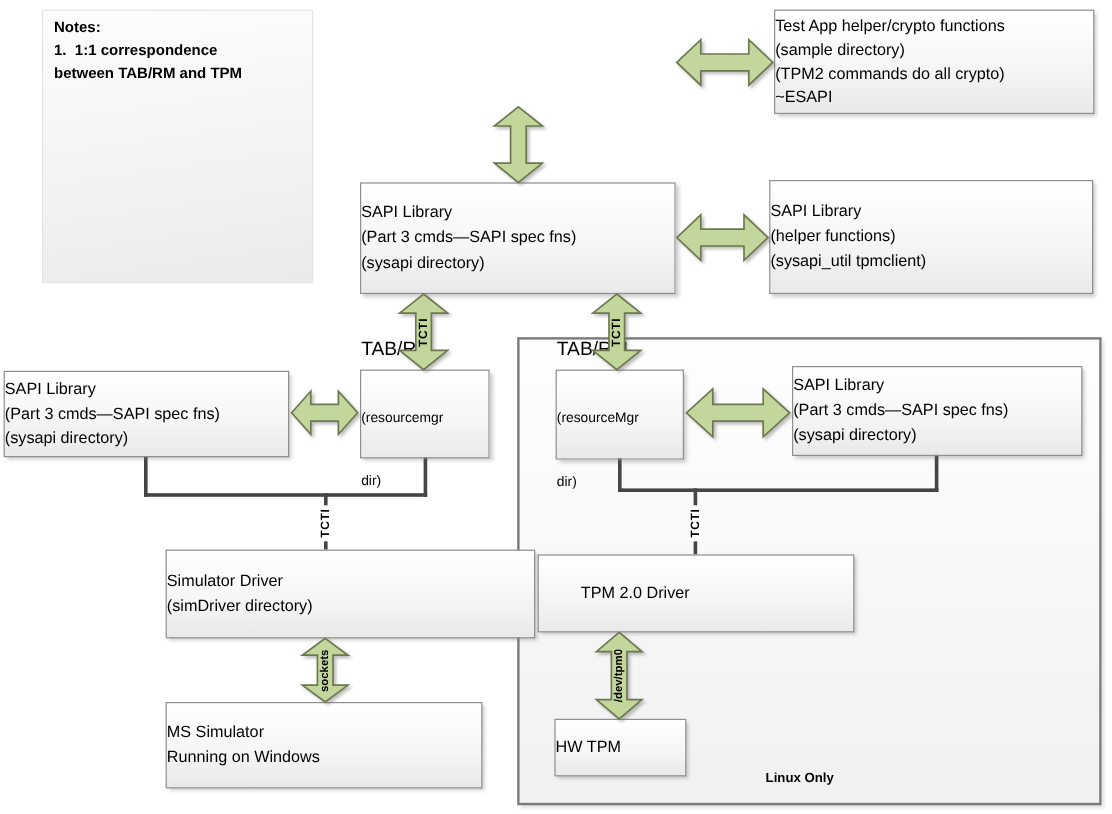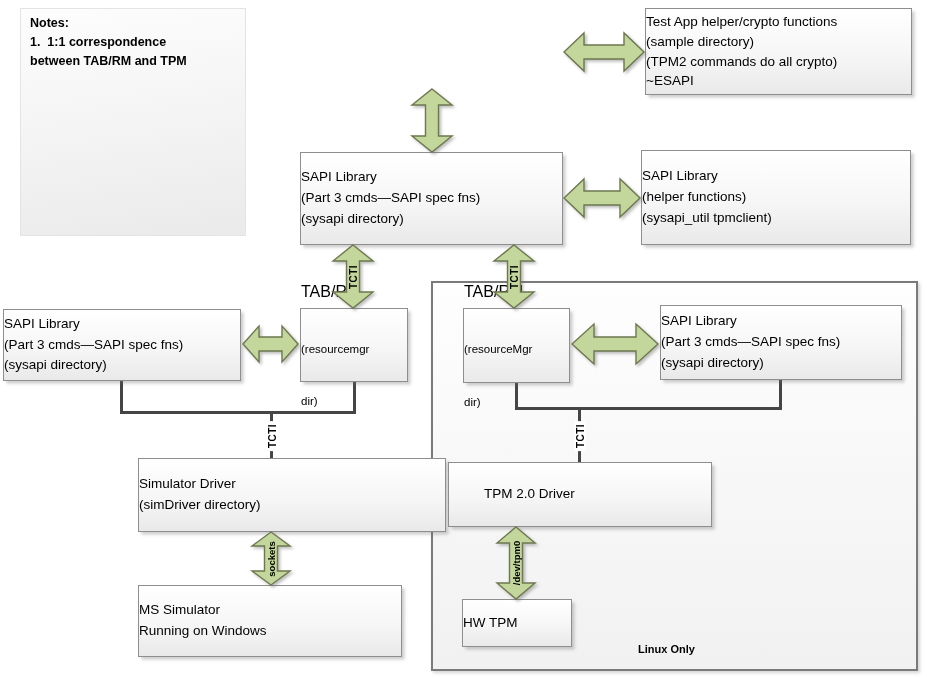--- a/index.html
+++ b/index.html
@@ -46,21 +46,21 @@
     position:absolute;transform:translate(-50%,-50%) rotate(-90deg);
     font-weight:bold;font-size:10px;letter-spacing:.5px;white-space:nowrap;
     background:#fff;padding:0 3px;
   }
 </style>
 </head>
 <body>
 
 <div class="canvas">
 
-  <div class="notes" style="left:20px;top:8px;width:226px;height:228px;">
+  <div class="notes" style="left:35px;top:8px;width:226px;height:228px;">
     <div>Notes:</div>
     <div>1.  1:1 correspondence</div>
     <div>between TAB/RM and TPM</div>
   </div>
 
   <div class="linux-box" style="left:431px;top:281px;width:487px;height:390px;"></div>
   <div class="linux-label" style="left:638px;top:643px;">Linux Only</div>
 
   <div class="conn" style="left:120px;top:380px;width:3px;height:34px;"></div>
   <div class="conn" style="left:353px;top:380px;width:3px;height:34px;"></div>

